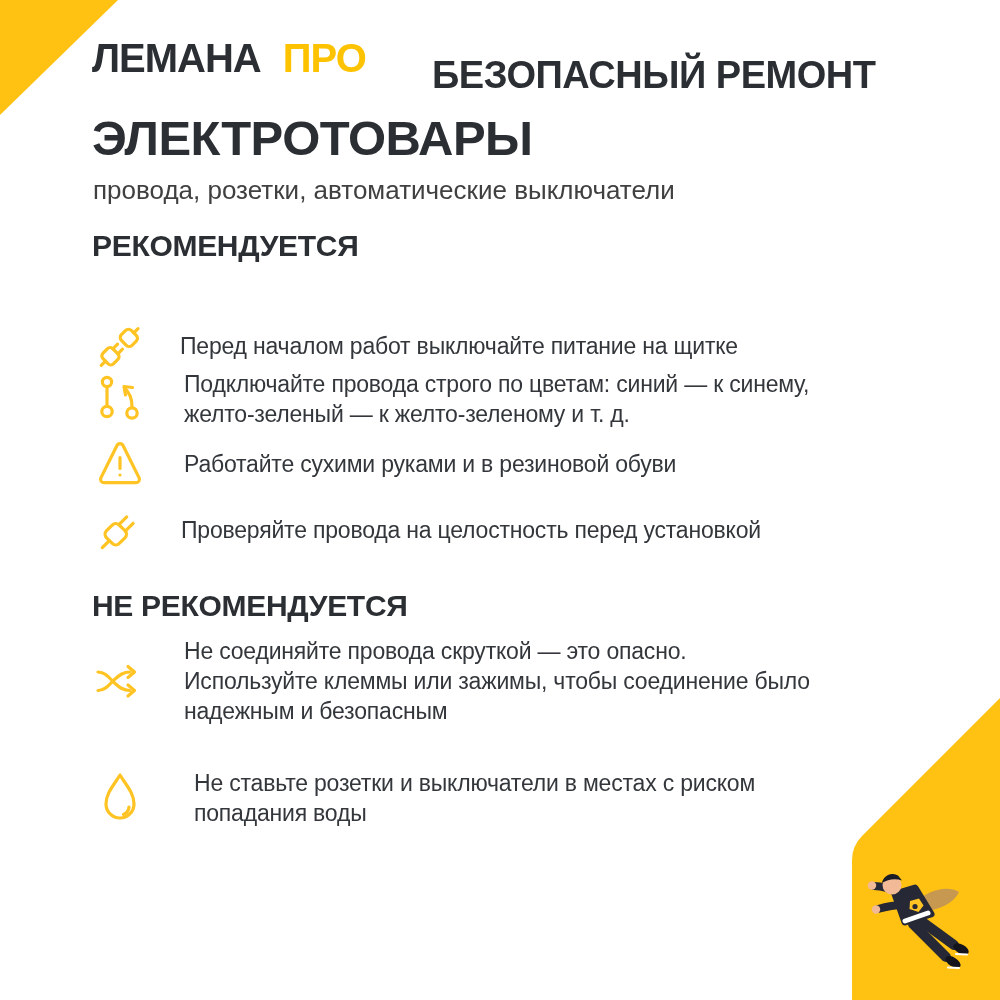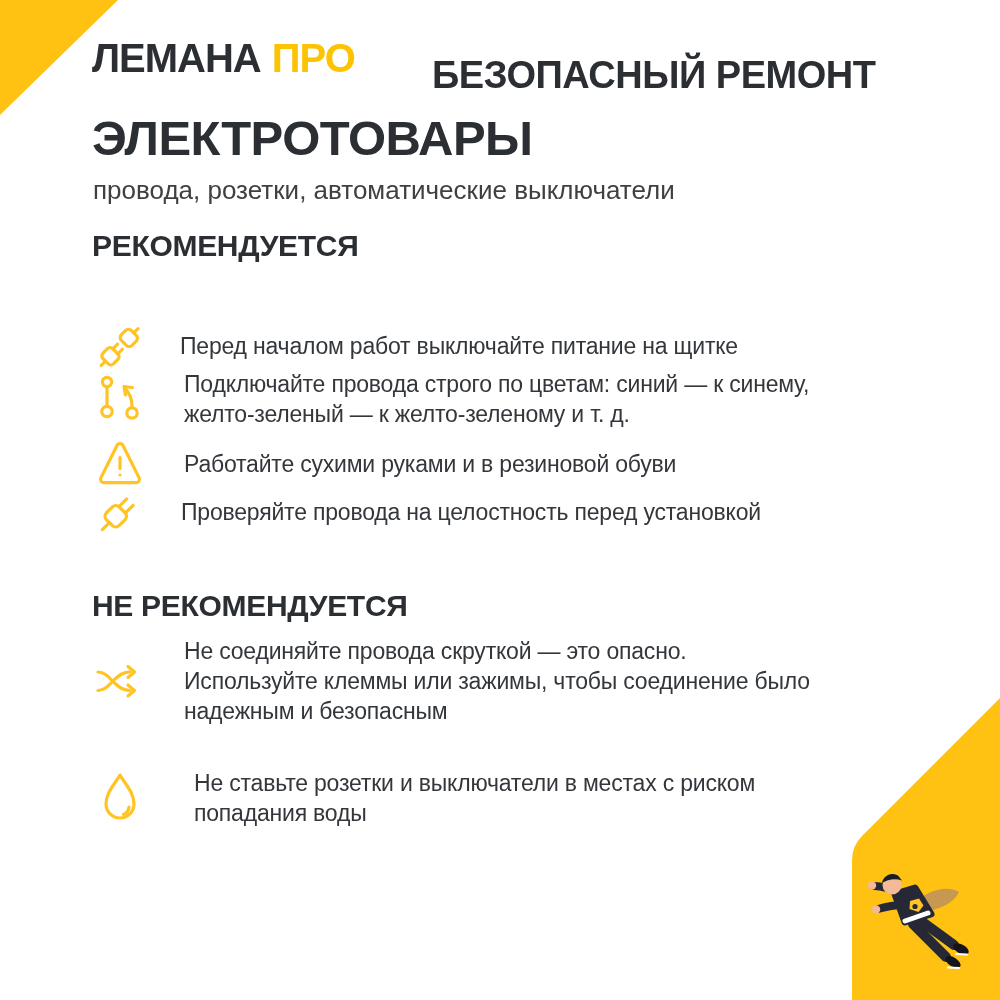--- a/index.html
+++ b/index.html
@@ -12,39 +12,39 @@
   
   .corner-tl{
     position:absolute;left:0;top:0;width:118px;height:115px;
     background:#FFC112;
     clip-path:polygon(0 0,100% 0,0 100%);
   }
   .corner-br{position:absolute;left:840px;top:690px;width:160px;height:310px;}
   
   .logo{position:absolute;left:92px;top:36px;font-size:40px;font-weight:900;letter-spacing:-1px;white-space:nowrap;}
   .logo .p1{color:#2B2F33;}
-  .logo .p2{color:#FDC300;margin-left:11px;}
+  .logo .p2{color:#FDC300;margin-left:22px;}
   .program-title{position:absolute;left:432px;top:38px;font-size:38px;font-weight:800;letter-spacing:-0.5px;color:#2B2F33;white-space:nowrap;margin-top:16px;}
   
   .page-title{position:absolute;left:92px;top:110px;font-size:49px;font-weight:900;letter-spacing:-0.5px;color:#2B2F33;white-space:nowrap;}
   .page-subtitle{position:absolute;left:93px;top:175px;font-size:26px;font-weight:500;color:#404040;white-space:nowrap;}
   
   .section-heading{position:absolute;left:92px;font-size:30px;font-weight:800;letter-spacing:-0.3px;color:#2B2F33;white-space:nowrap;}
   .h-rec{top:229px;text-align:right;}
   .h-notrec{top:589px;}
   .item{position:absolute;left:92px;display:flex;align-items:center;gap:36px;width:820px;}
   .item .iconbox{flex:0 0 56px;width:56px;display:flex;align-items:center;justify-content:center;}
   .item .itext{
     font-size:23px;line-height:30px;font-weight:500;color:#33373B;
     white-space:pre-line;letter-spacing:-0.2px;
   }
   .i1{top:317px;gap:32px;}
   .i2{top:369px;}
   .i3{top:438px;}
-  .i4{top:483px;gap:33px;}
+  .i4{top:501px;gap:33px;}
   .i5{top:636px;}
   .i6{top:768px;gap:46px;}
   svg{display:block;}
 </style>
 </head>
 <body>
 
 <div class="canvas">
 
   <div class="corner-tl"></div>

